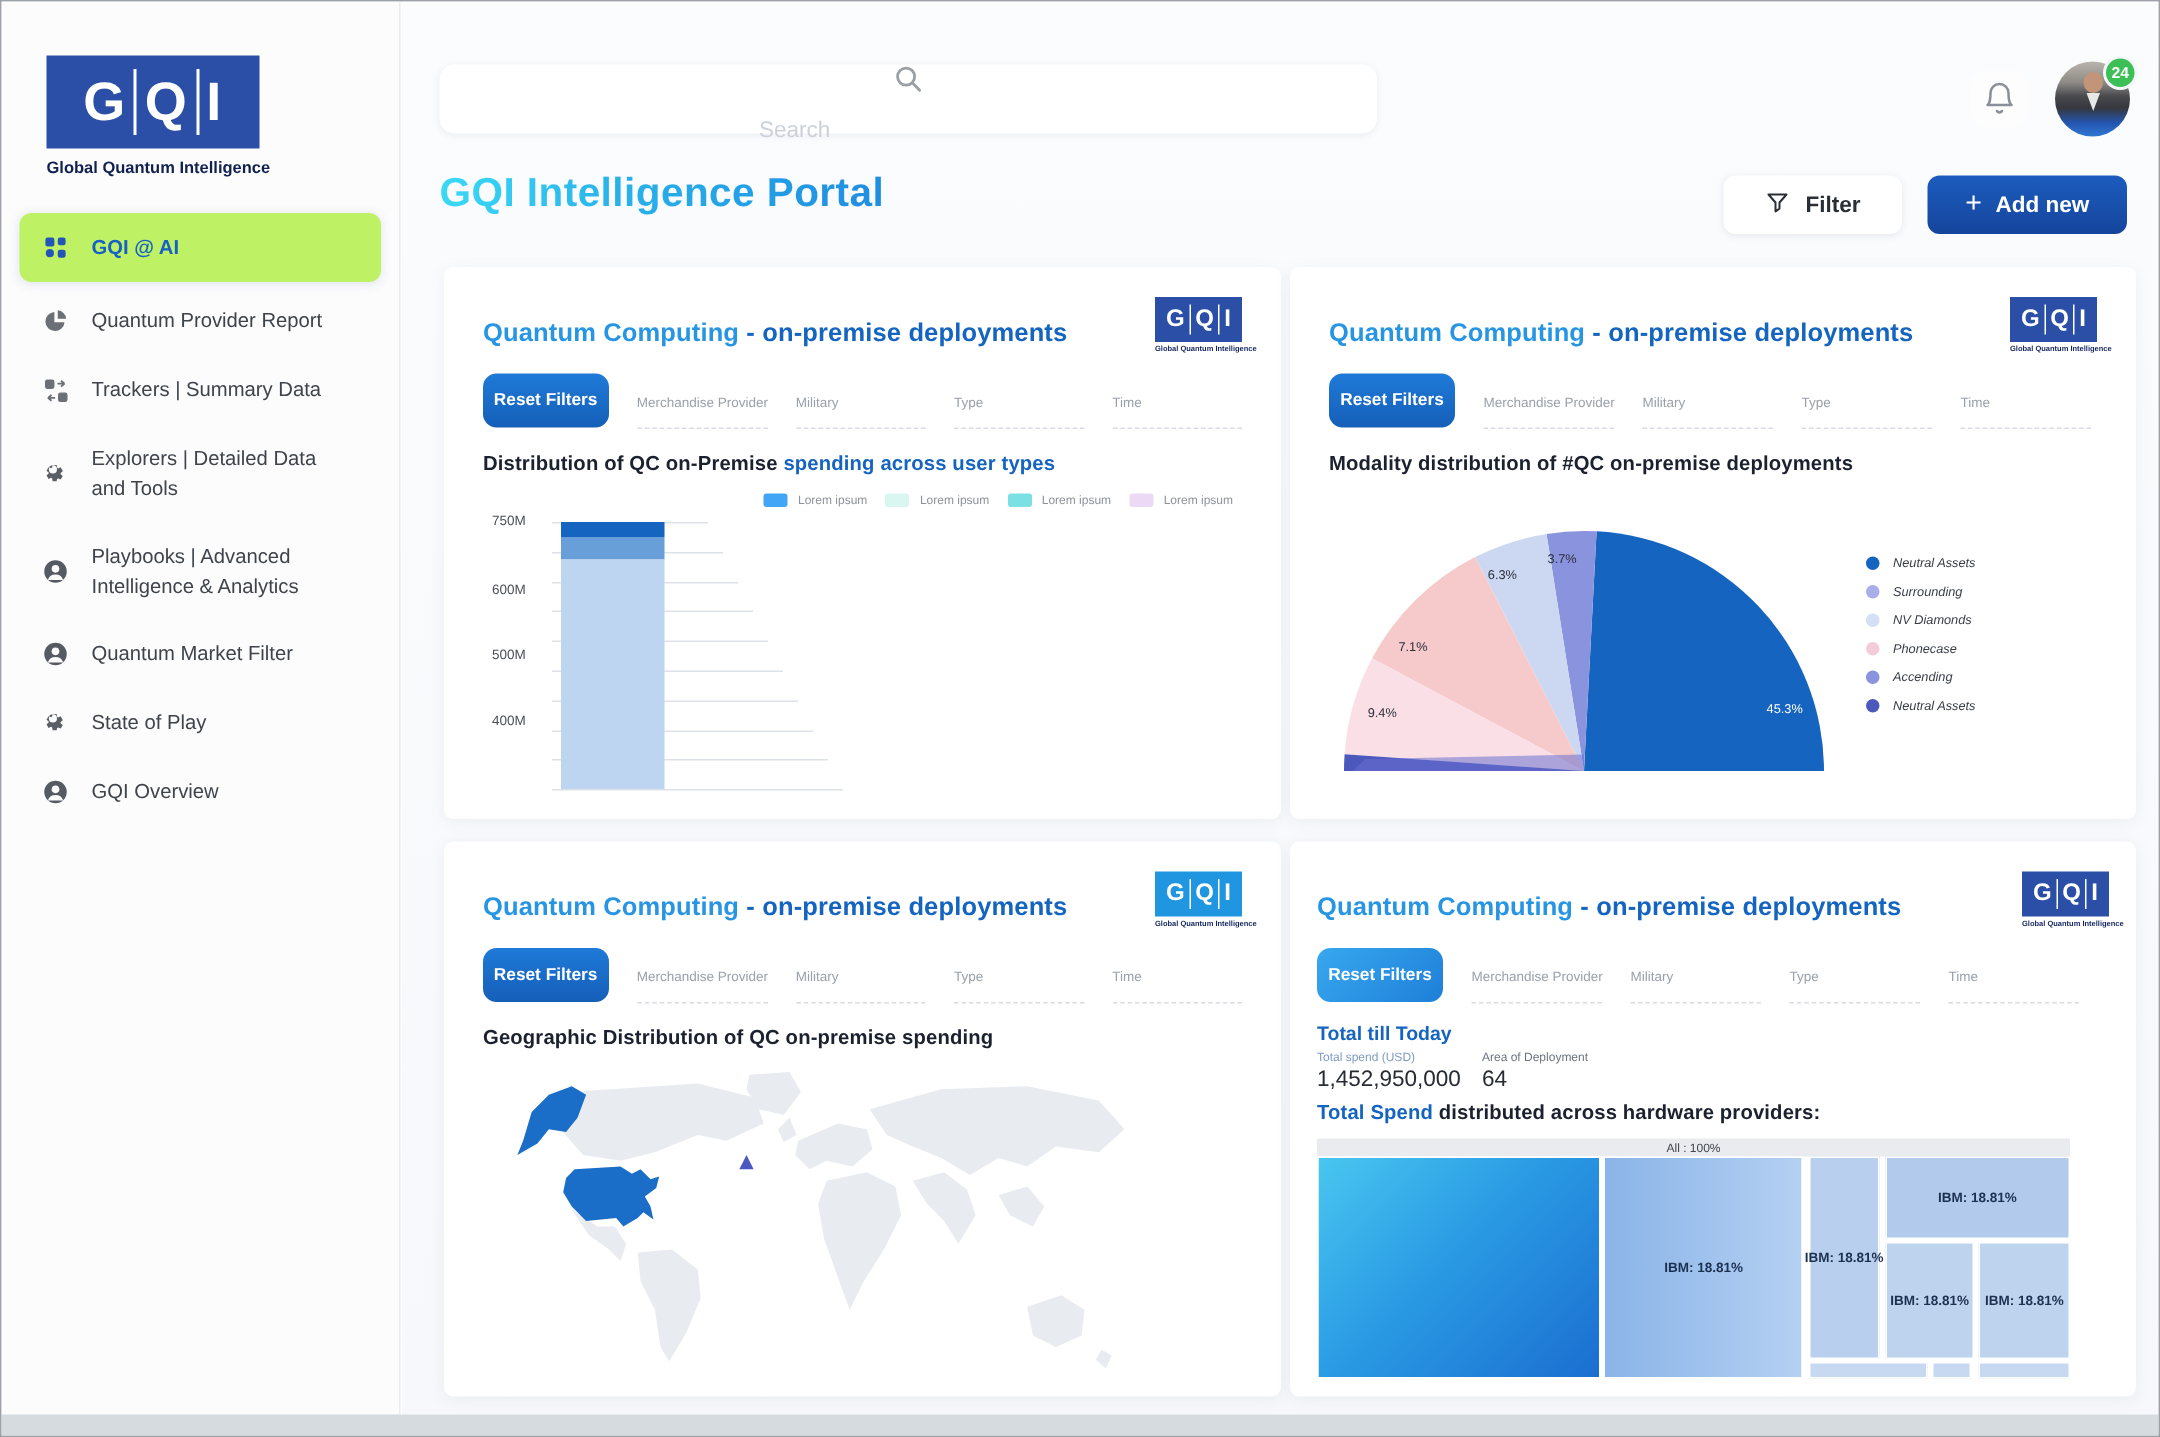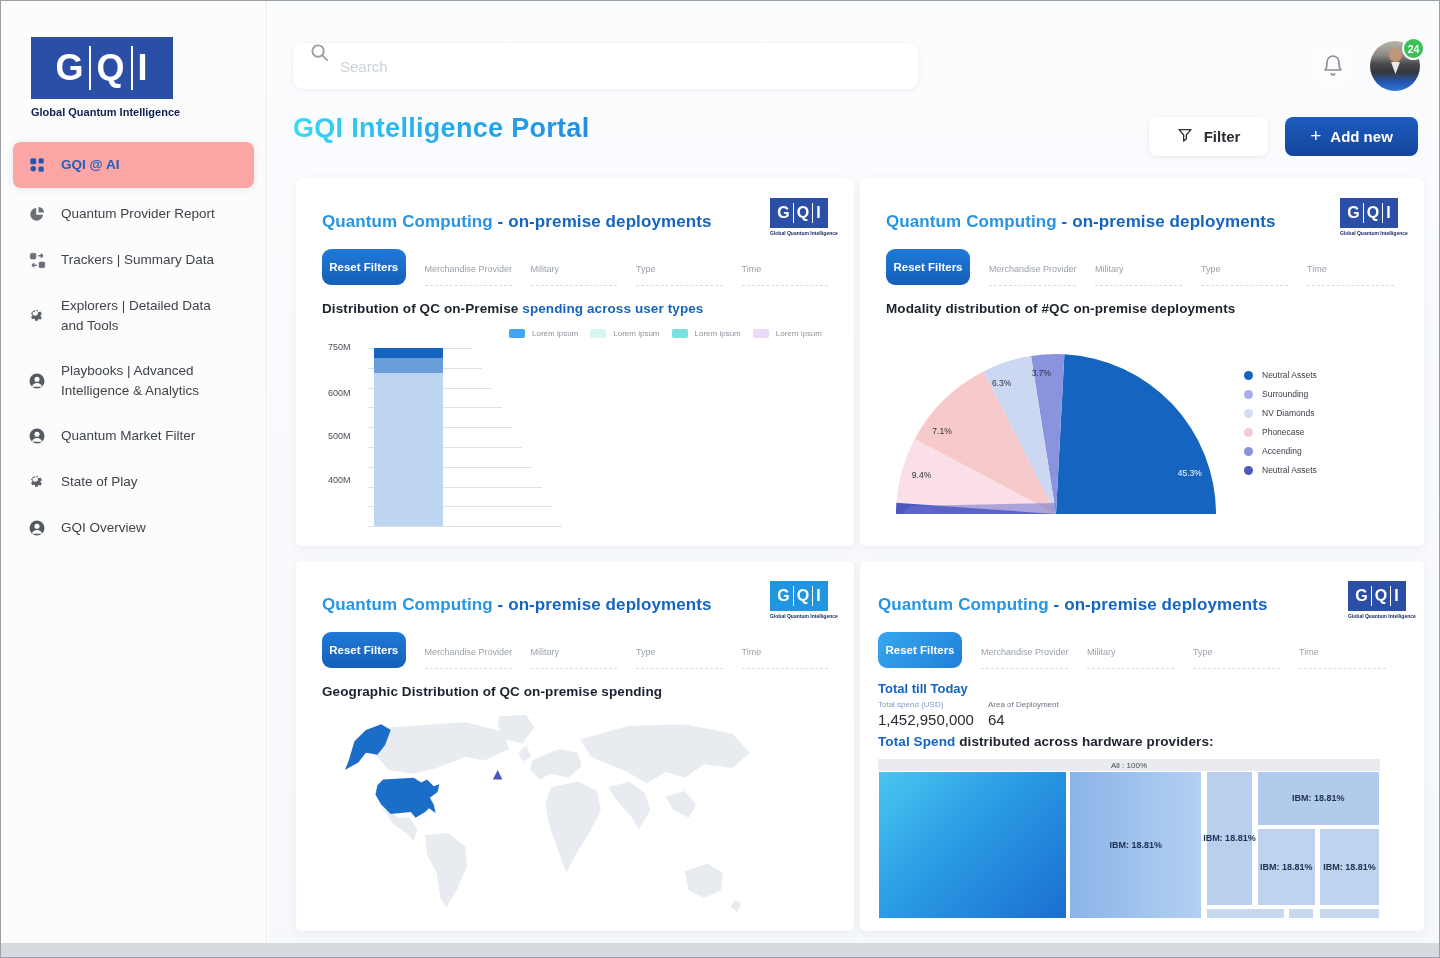--- a/index.html
+++ b/index.html
@@ -25,34 +25,34 @@
   .logo-box .sep { width:2px; height:44px; background:#fff; }
   .logo-sub { margin-top:7px; font-size:11px; font-weight:bold; color:#10204f; }
   .side-items { margin-top:24px; padding:0 12px; }
   .side-item {
     display:flex; align-items:center; gap:14px;
     padding:10px 14px; margin-bottom:6px; border-radius:8px;
     color:#3f444b; font-size:13.5px; line-height:1.45; cursor:pointer;
   }
   .side-item .lbl { width:172px; }
   .side-item.active {
-    background:#fca5a5; box-shadow:0 1px 7px rgba(60,80,120,.14);
+    background:#bef264; box-shadow:0 1px 7px rgba(60,80,120,.14);
     color:#1761c6; font-weight:bold; padding:13px 14px;
   }
   .side-ic { width:20px; height:20px; display:flex; align-items:center; justify-content:center; flex:0 0 20px; color:#5a5f66; font-size:17px; }
   
   .main {
     position:absolute; left:267px; right:0; top:0; bottom:14px;
     background:linear-gradient(180deg,#fbfcfe 0%,#f6f8fb 100%);
   }
   .bottombar { position:absolute; left:0; right:0; bottom:0; height:14px; background:#d6dbdf; }
   .search {
     position:absolute; left:25px; top:42px; width:625px; height:46px;
     background:#fff; border-radius:10px; box-shadow:0 1px 5px rgba(120,130,150,.13);
-    display:flex; gap:11px; padding:0 17px;
+    display:flex; align-items:center; gap:11px; padding:0 17px;flex-direction:column;
   }
   .search input { flex:1; border:none; outline:none; background:transparent; font-size:15px; color:#556; font-family:"Liberation Sans",sans-serif; }
   .search input::placeholder { color:#ccd1d9; }
   .bell-btn { position:absolute; left:1046px; top:46px; width:38px; height:38px; display:flex; align-items:center; justify-content:center; cursor:pointer; background:#fdfdfe; border-radius:9px; }
   .avatar {
     position:absolute; left:1102px; top:40px; width:50px; height:50px; border-radius:50%;
     background:linear-gradient(180deg,#b9b4ac 0%,#8e8b86 28%,#4a4a4e 46%,#35373d 62%,#2456b0 82%,#2f78d4 100%);
     cursor:pointer;
   }
   .avatar::before { 
@@ -128,21 +128,21 @@
   .bar-plot { position:relative; margin-top:8px; height:182px; margin-left:6px; }
   .y-lab { position:absolute; left:0; width:30px; text-align:left; font-size:9px; color:#4a4f57; }
   .plot-area { position:absolute; left:40px; right:0; top:2px; bottom:0; }
   .gline { position:absolute; height:1px; background:#dde2e9; left:0; }
   .the-bar { position:absolute; left:6px; top:0; width:69px; height:178px; display:flex; flex-direction:column; }
   
   .pie-row { display:flex; margin-top:32px; }
   .pie-legend { margin-left:18px; margin-top:22px; }
   .pl-item { display:flex; align-items:center; gap:9px; margin-bottom:9px; }
   .pl-item .dot { width:9px; height:9px; border-radius:50%; }
-  .pl-item .lt { font-size:8.5px; color:#383d46; }
+  .pl-item .lt { font-size:8.5px; color:#383d46;font-style:italic; }
   
   .map-wrap { margin-top:10px; }
   
   .stat-heading { margin-top:12px; font-size:13px; font-weight:bold; color:#1565c0; }
   .stat-row { display:flex; margin-top:4px; }
   .stat-col1 { width:110px; }
   .stat-label { font-size:8px; color:#7f9cc4; }
   .stat-label.gray { color:#6b7480; }
   .stat-value { font-size:15px; color:#272b33; margin-top:2px; }
   

